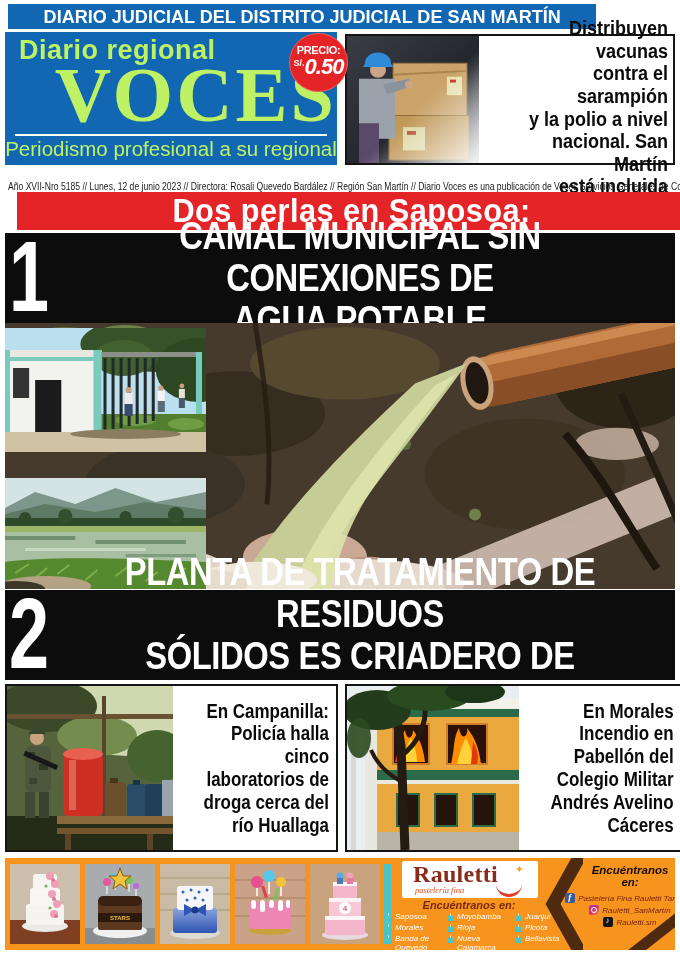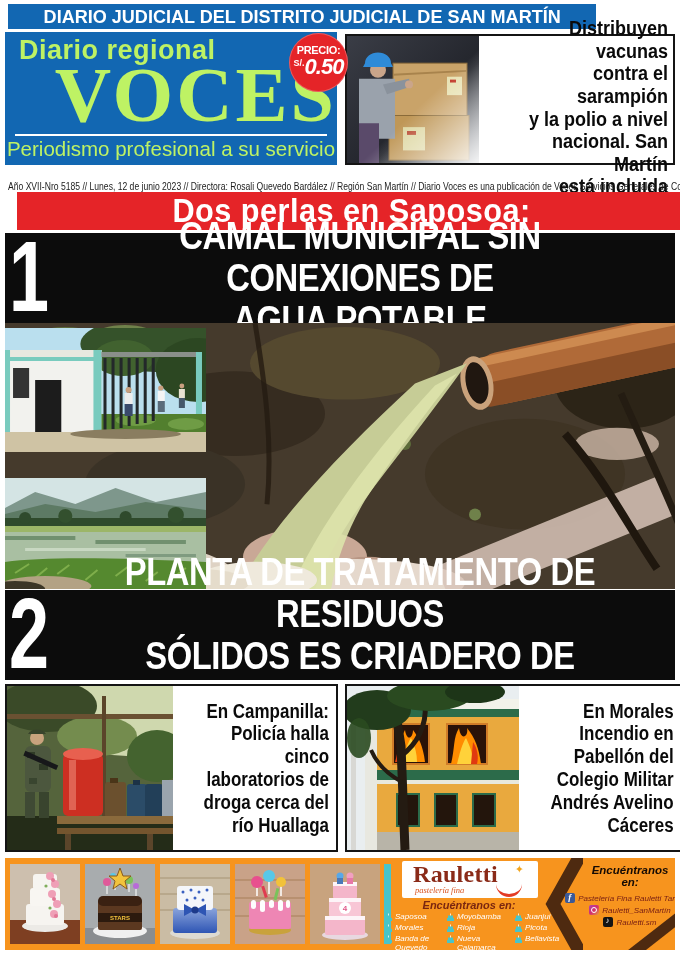--- a/index.html
+++ b/index.html
@@ -128,21 +128,21 @@
 <div class="page">
 
   <div class="abs topbar">
     <span class="cond">DIARIO JUDICIAL DEL DISTRITO JUDICIAL DE SAN MARTÍN</span>
   </div>
 
   <div class="abs mast">
     <div class="mast-kicker">Diario regional</div>
     <div class="mast-title">VOCES</div>
     <div class="mast-rule"></div>
-    <div class="mast-tagline">Periodismo profesional a su servicio</div>
+    <div class="mast-tagline">Periodismo profesional a su regional</div>
   </div>
 
   <div class="abs price">
     <div class="price-label">PRECIO:</div>
     <div class="price-row">
       <span class="price-cur">S/.</span>
       <span class="price-val">0.50</span>
     </div>
   </div>
 

